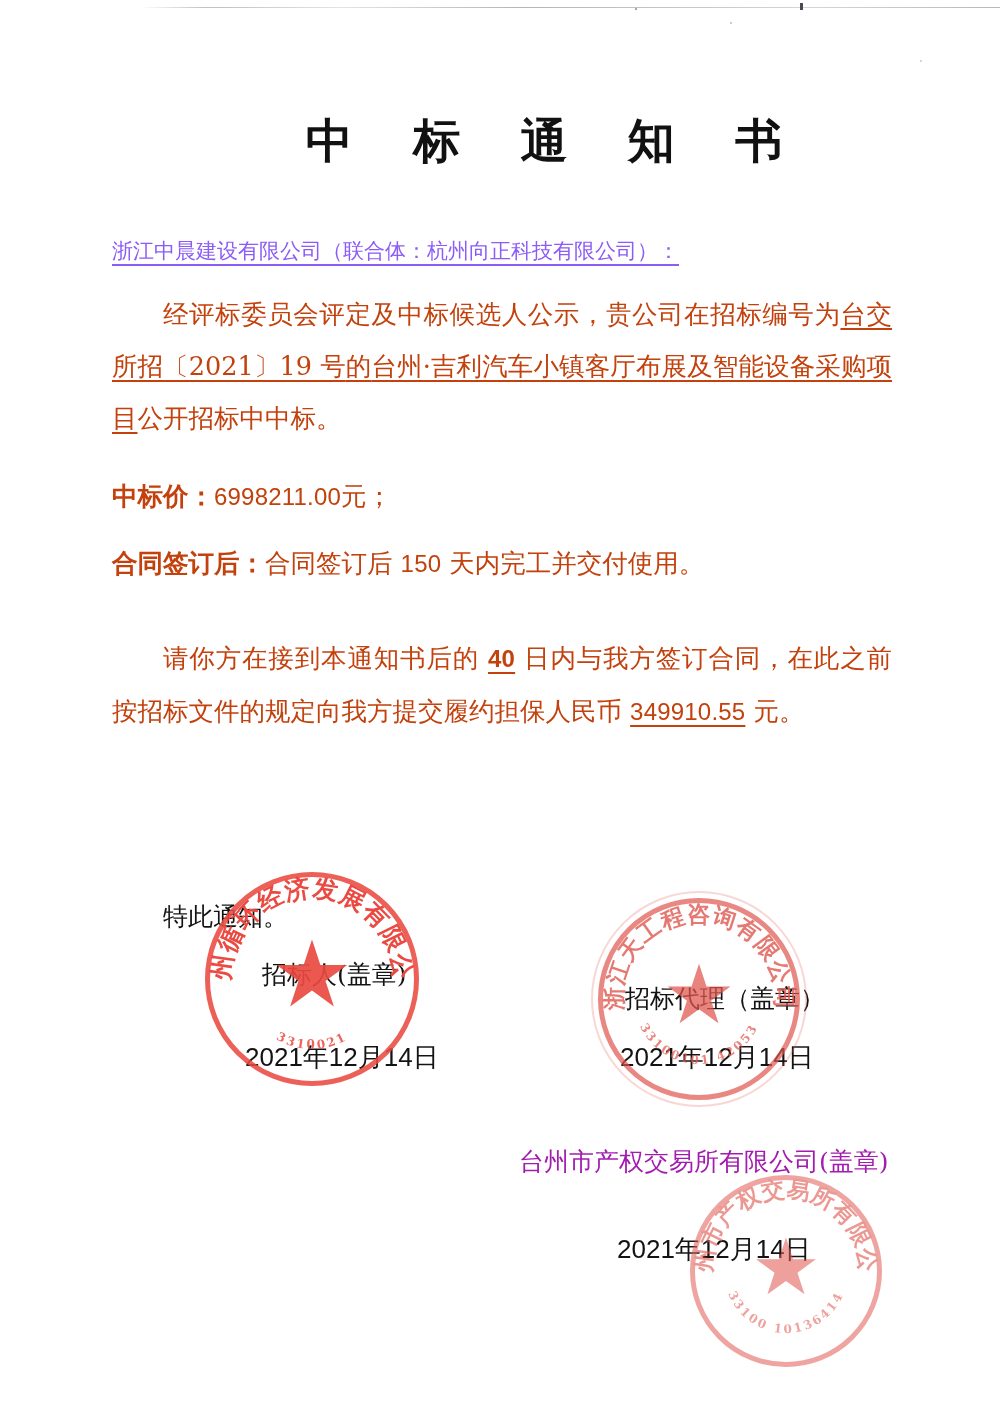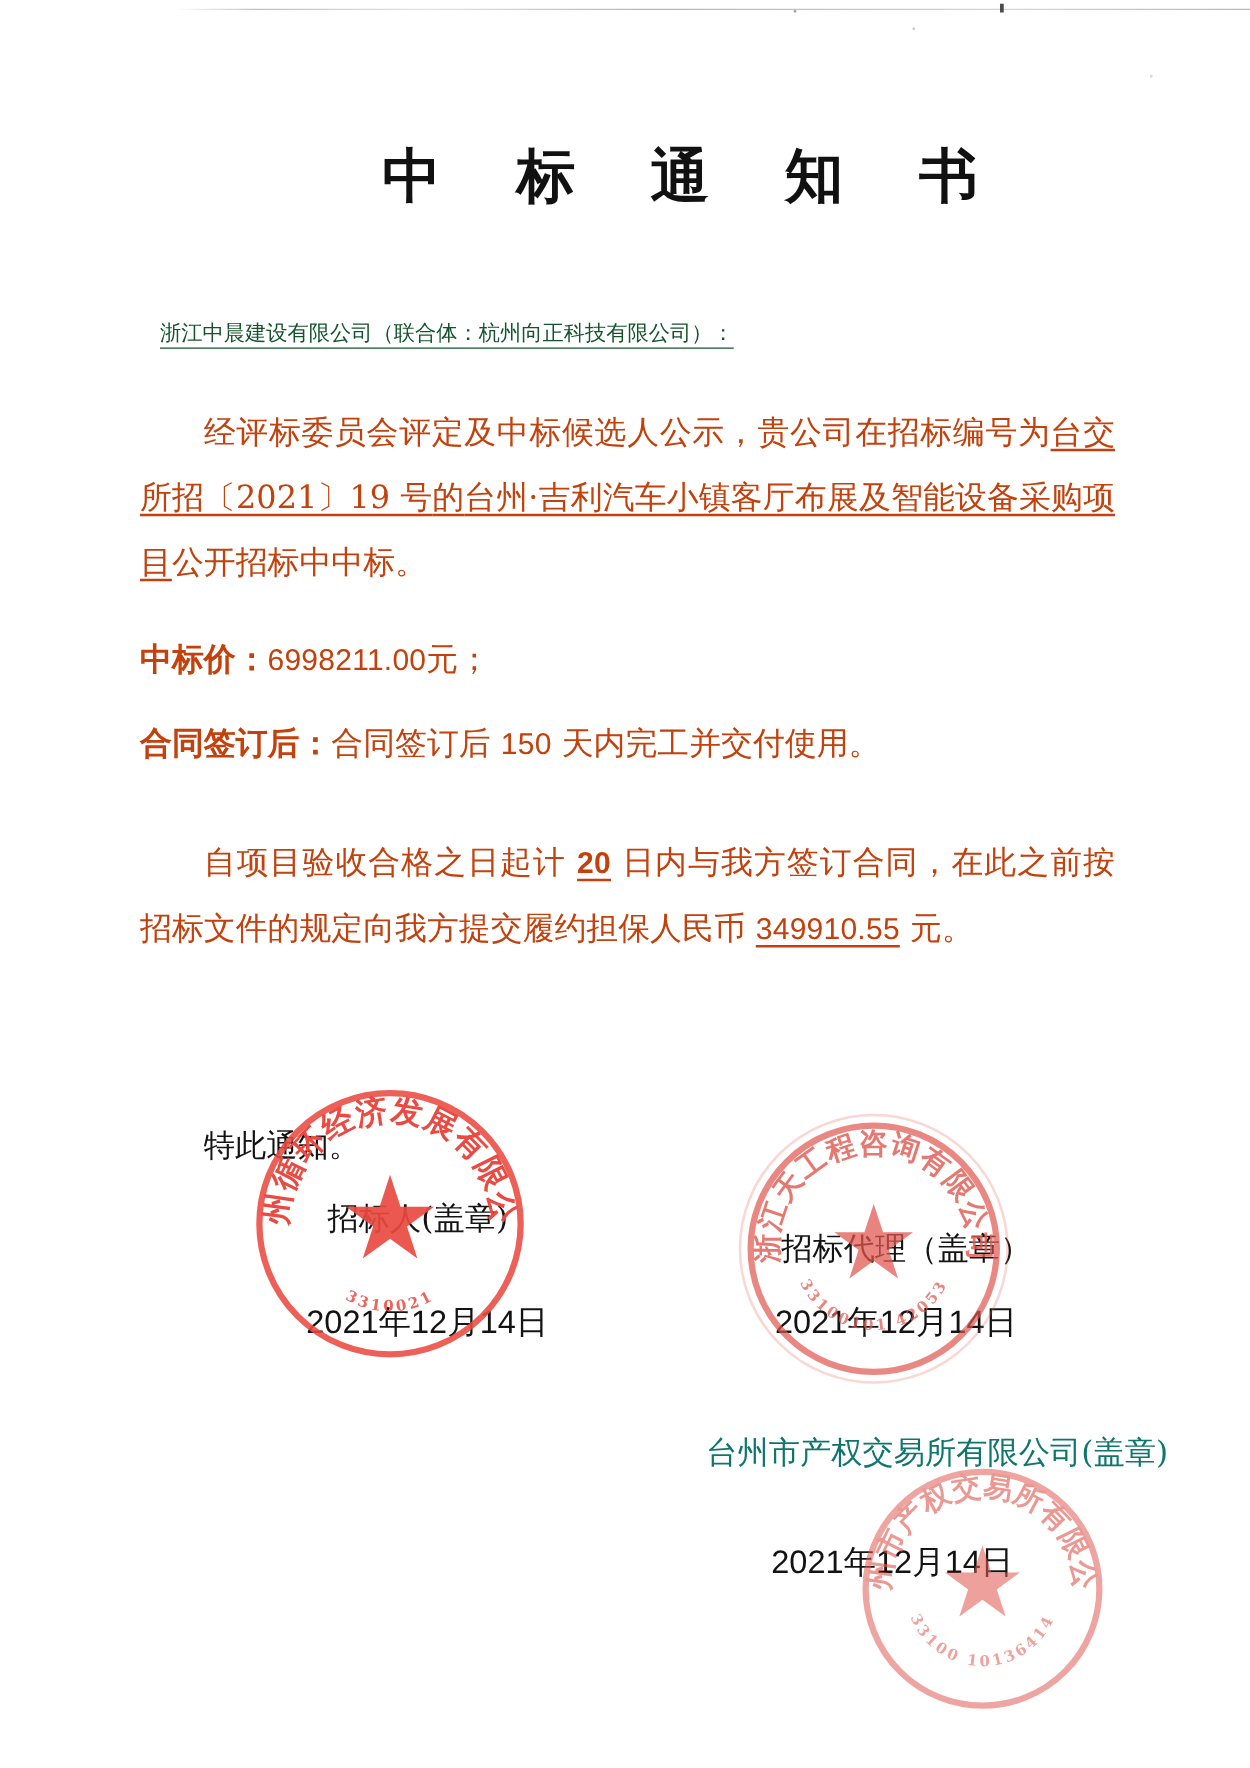--- a/index.html
+++ b/index.html
@@ -84,27 +84,27 @@
   .num {
     font-family: "Liberation Sans", sans-serif;
     font-size: 24px;
     letter-spacing: .2px;
   }
   .gap-sm { height: 14px; }
   .gap-md { height: 26px; }
   .gap-lg { height: 42px; }
 
   .recipient {
-    font-size: 17px;
+    font-size: 21px;
     line-height: 46px;
-    color: #14532d;
+    color: #8b5cf6;
     display: inline-block;
     text-decoration: underline;
     text-underline-offset: 6px;
-    margin: 16px;
+    margin: 0;
   }
 
   
   .notice-line {
     position: absolute;
     left: 163px;
     top: 900px;
     font-size: 25px;
     color: #131313;
   }
@@ -122,24 +122,24 @@
     color: #131313;
     white-space: nowrap;
   }
   .sig-label.left  { left: 262px; top: 958px; }
   .sig-date.left   { left: 245px; top: 1040px; }
   .sig-label.right { left: 625px; top: 982px; }
   .sig-date.right  { left: 620px; top: 1040px; }
 
   .exchange-line {
     position: absolute;
-    left: 565px;
+    left: 519px;
     top: 1145px;
     font-size: 25px;
-    color: #0f766e;
+    color: #a21caf;
     white-space: nowrap;
   }
   .exchange-date {
     position: absolute;
     left: 617px;
     top: 1232px;
     font-family: "Liberation Sans", sans-serif;
     font-size: 26px;
     color: #131313;
     white-space: nowrap;
@@ -221,21 +221,21 @@
 
     <p class="para"><span class="b">中标价：</span><span class="num">6998211.00</span><span>元；</span></p>
 
     <div class="gap-sm"></div>
 
     <p class="para"><span class="b">合同签订后：</span><span>合同签订后 </span><span class="num">150</span><span> 天内完工并交付使用。</span></p>
 
 
     <div class="gap-lg"></div>
 
-    <p class="para indent"><span>自项目验收合格之日起计 </span><span class="u b num">20</span><span> 日内与我方签订合同，在此之前按招标文件的规定向我方提交履约担保人民币 </span><span class="u num">349910.55</span><span> 元。</span></p>
+    <p class="para indent"><span>请你方在接到本通知书后的 </span><span class="u b num">40</span><span> 日内与我方签订合同，在此之前按招标文件的规定向我方提交履约担保人民币 </span><span class="u num">349910.55</span><span> 元。</span></p>
 
   </div>
 
   <div class="notice-line">特此通知。</div>
 
   <div class="sig-label left">招标人(盖章)</div>
   <div class="sig-date  left">2021年12月14日</div>
   <div class="sig-label right">招标代理（盖章）</div>
   <div class="sig-date  right">2021年12月14日</div>
 

